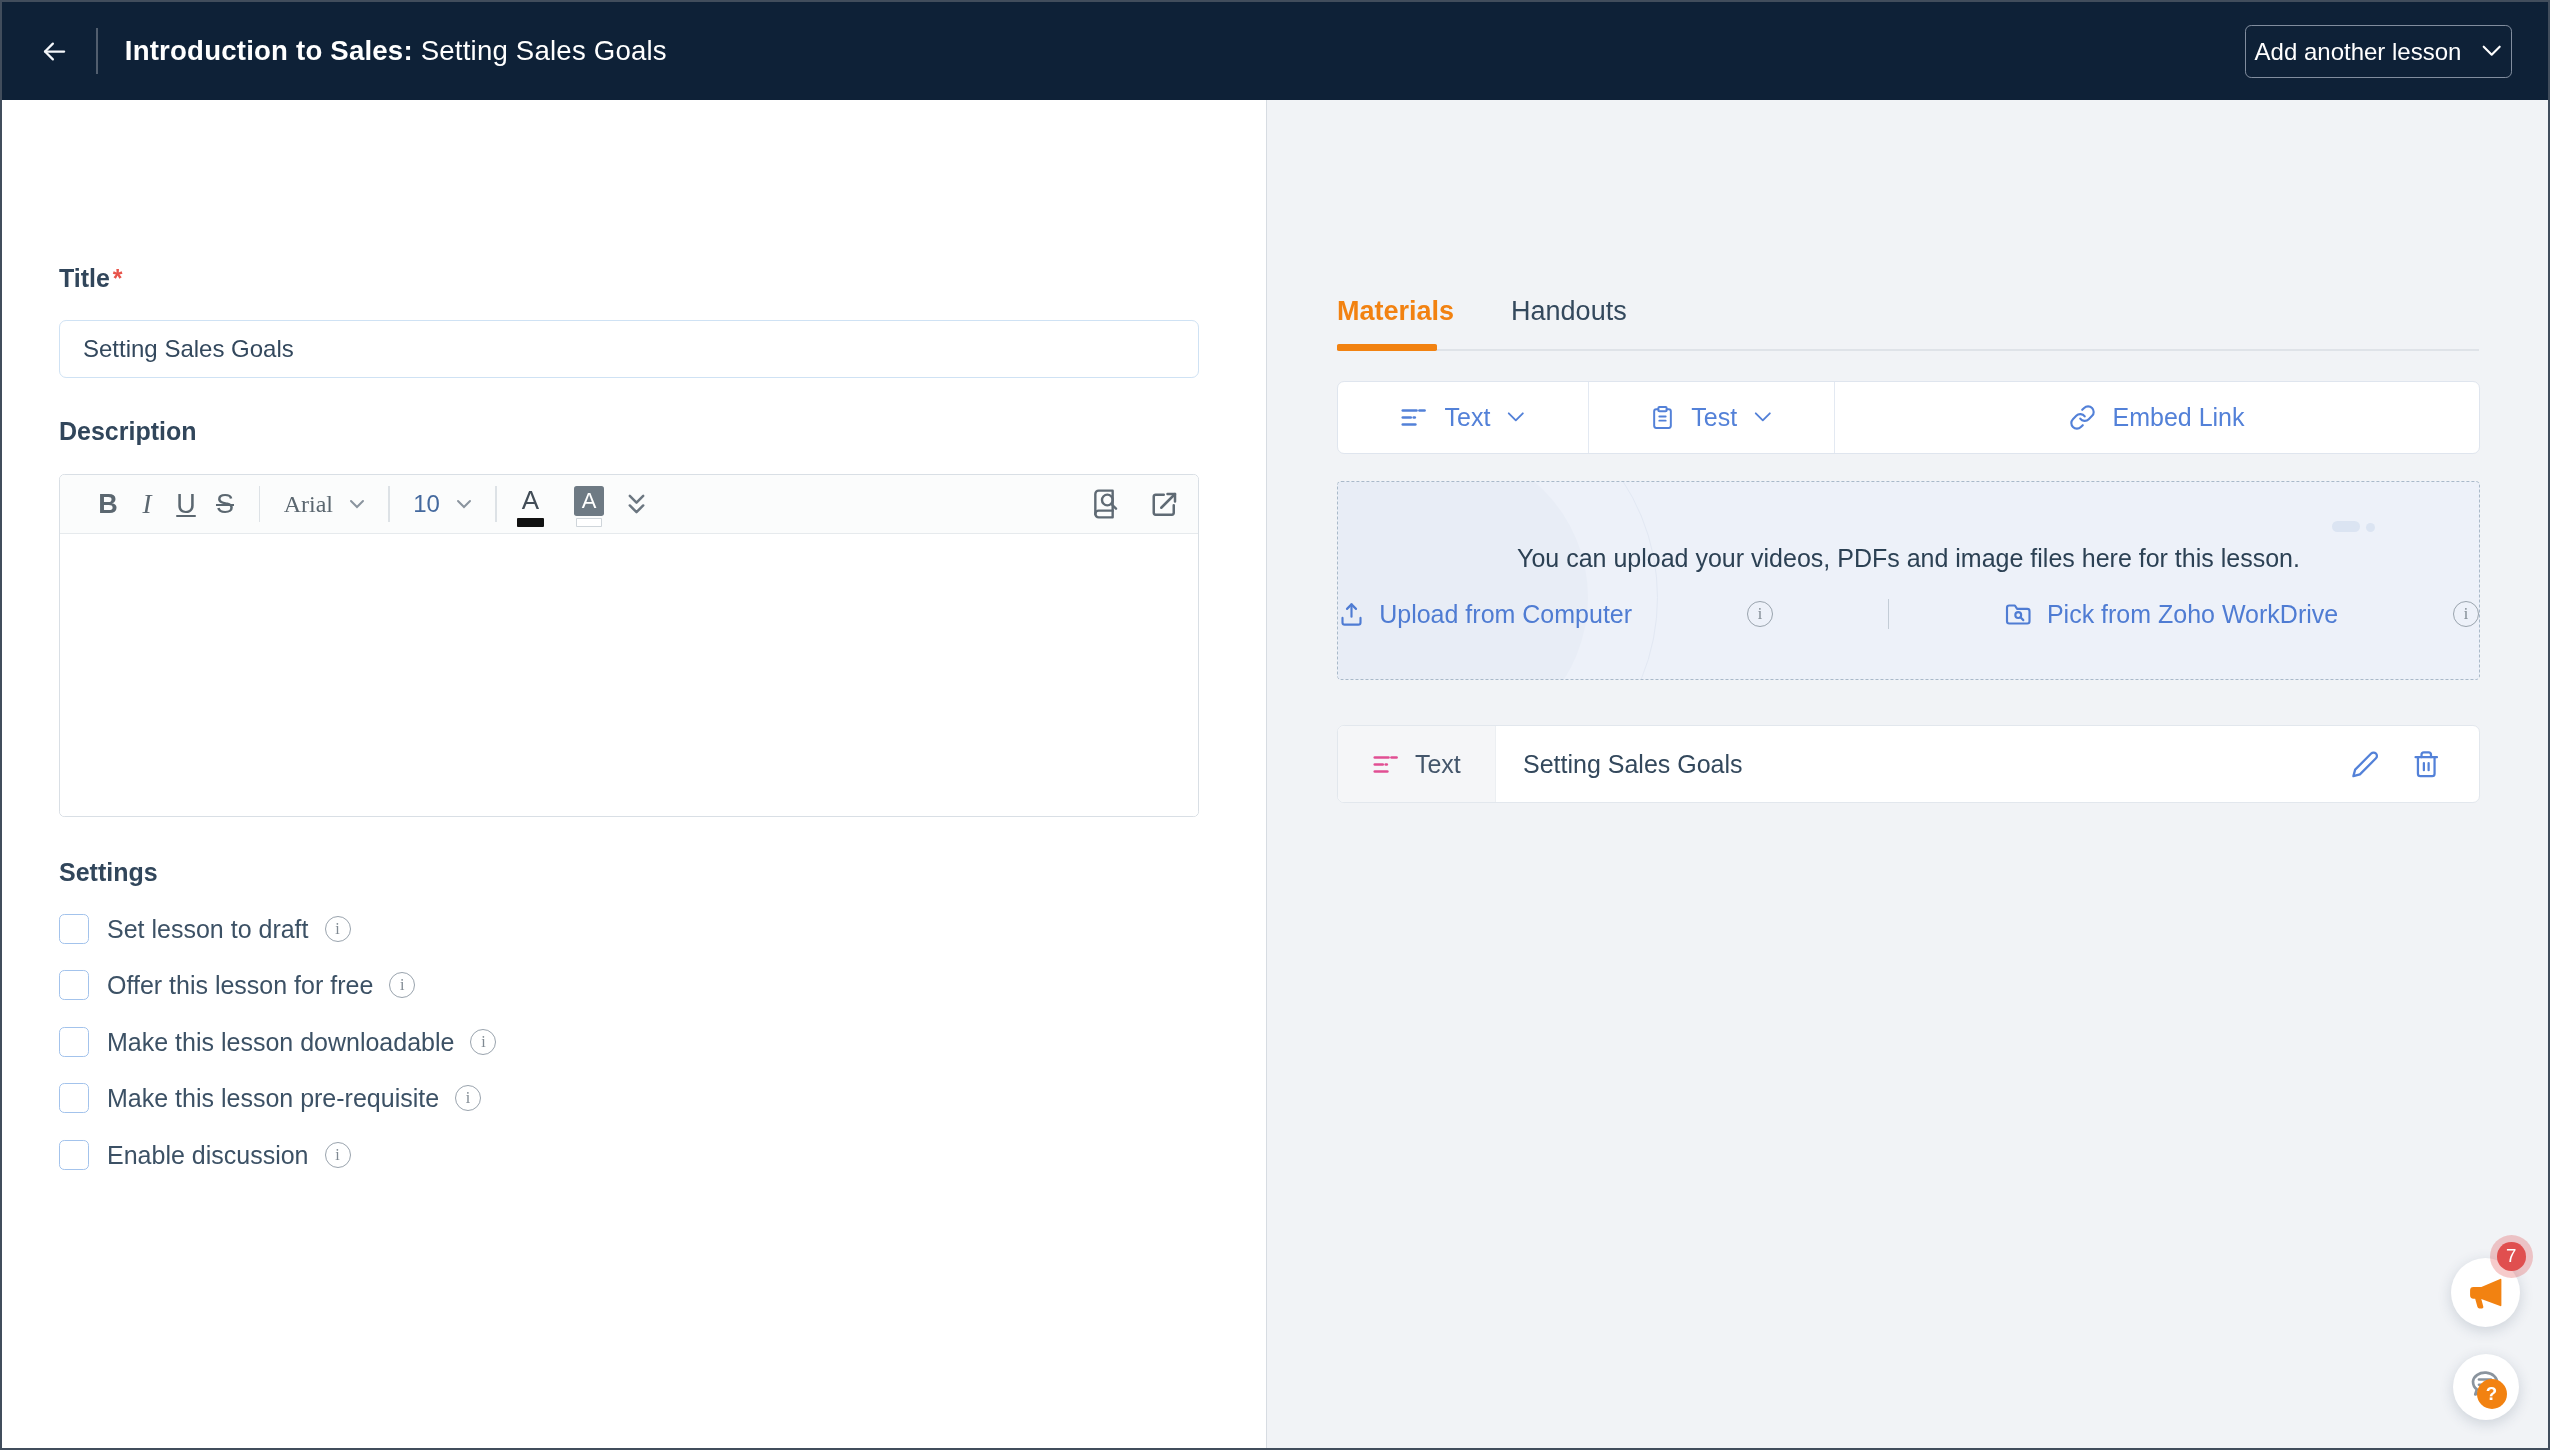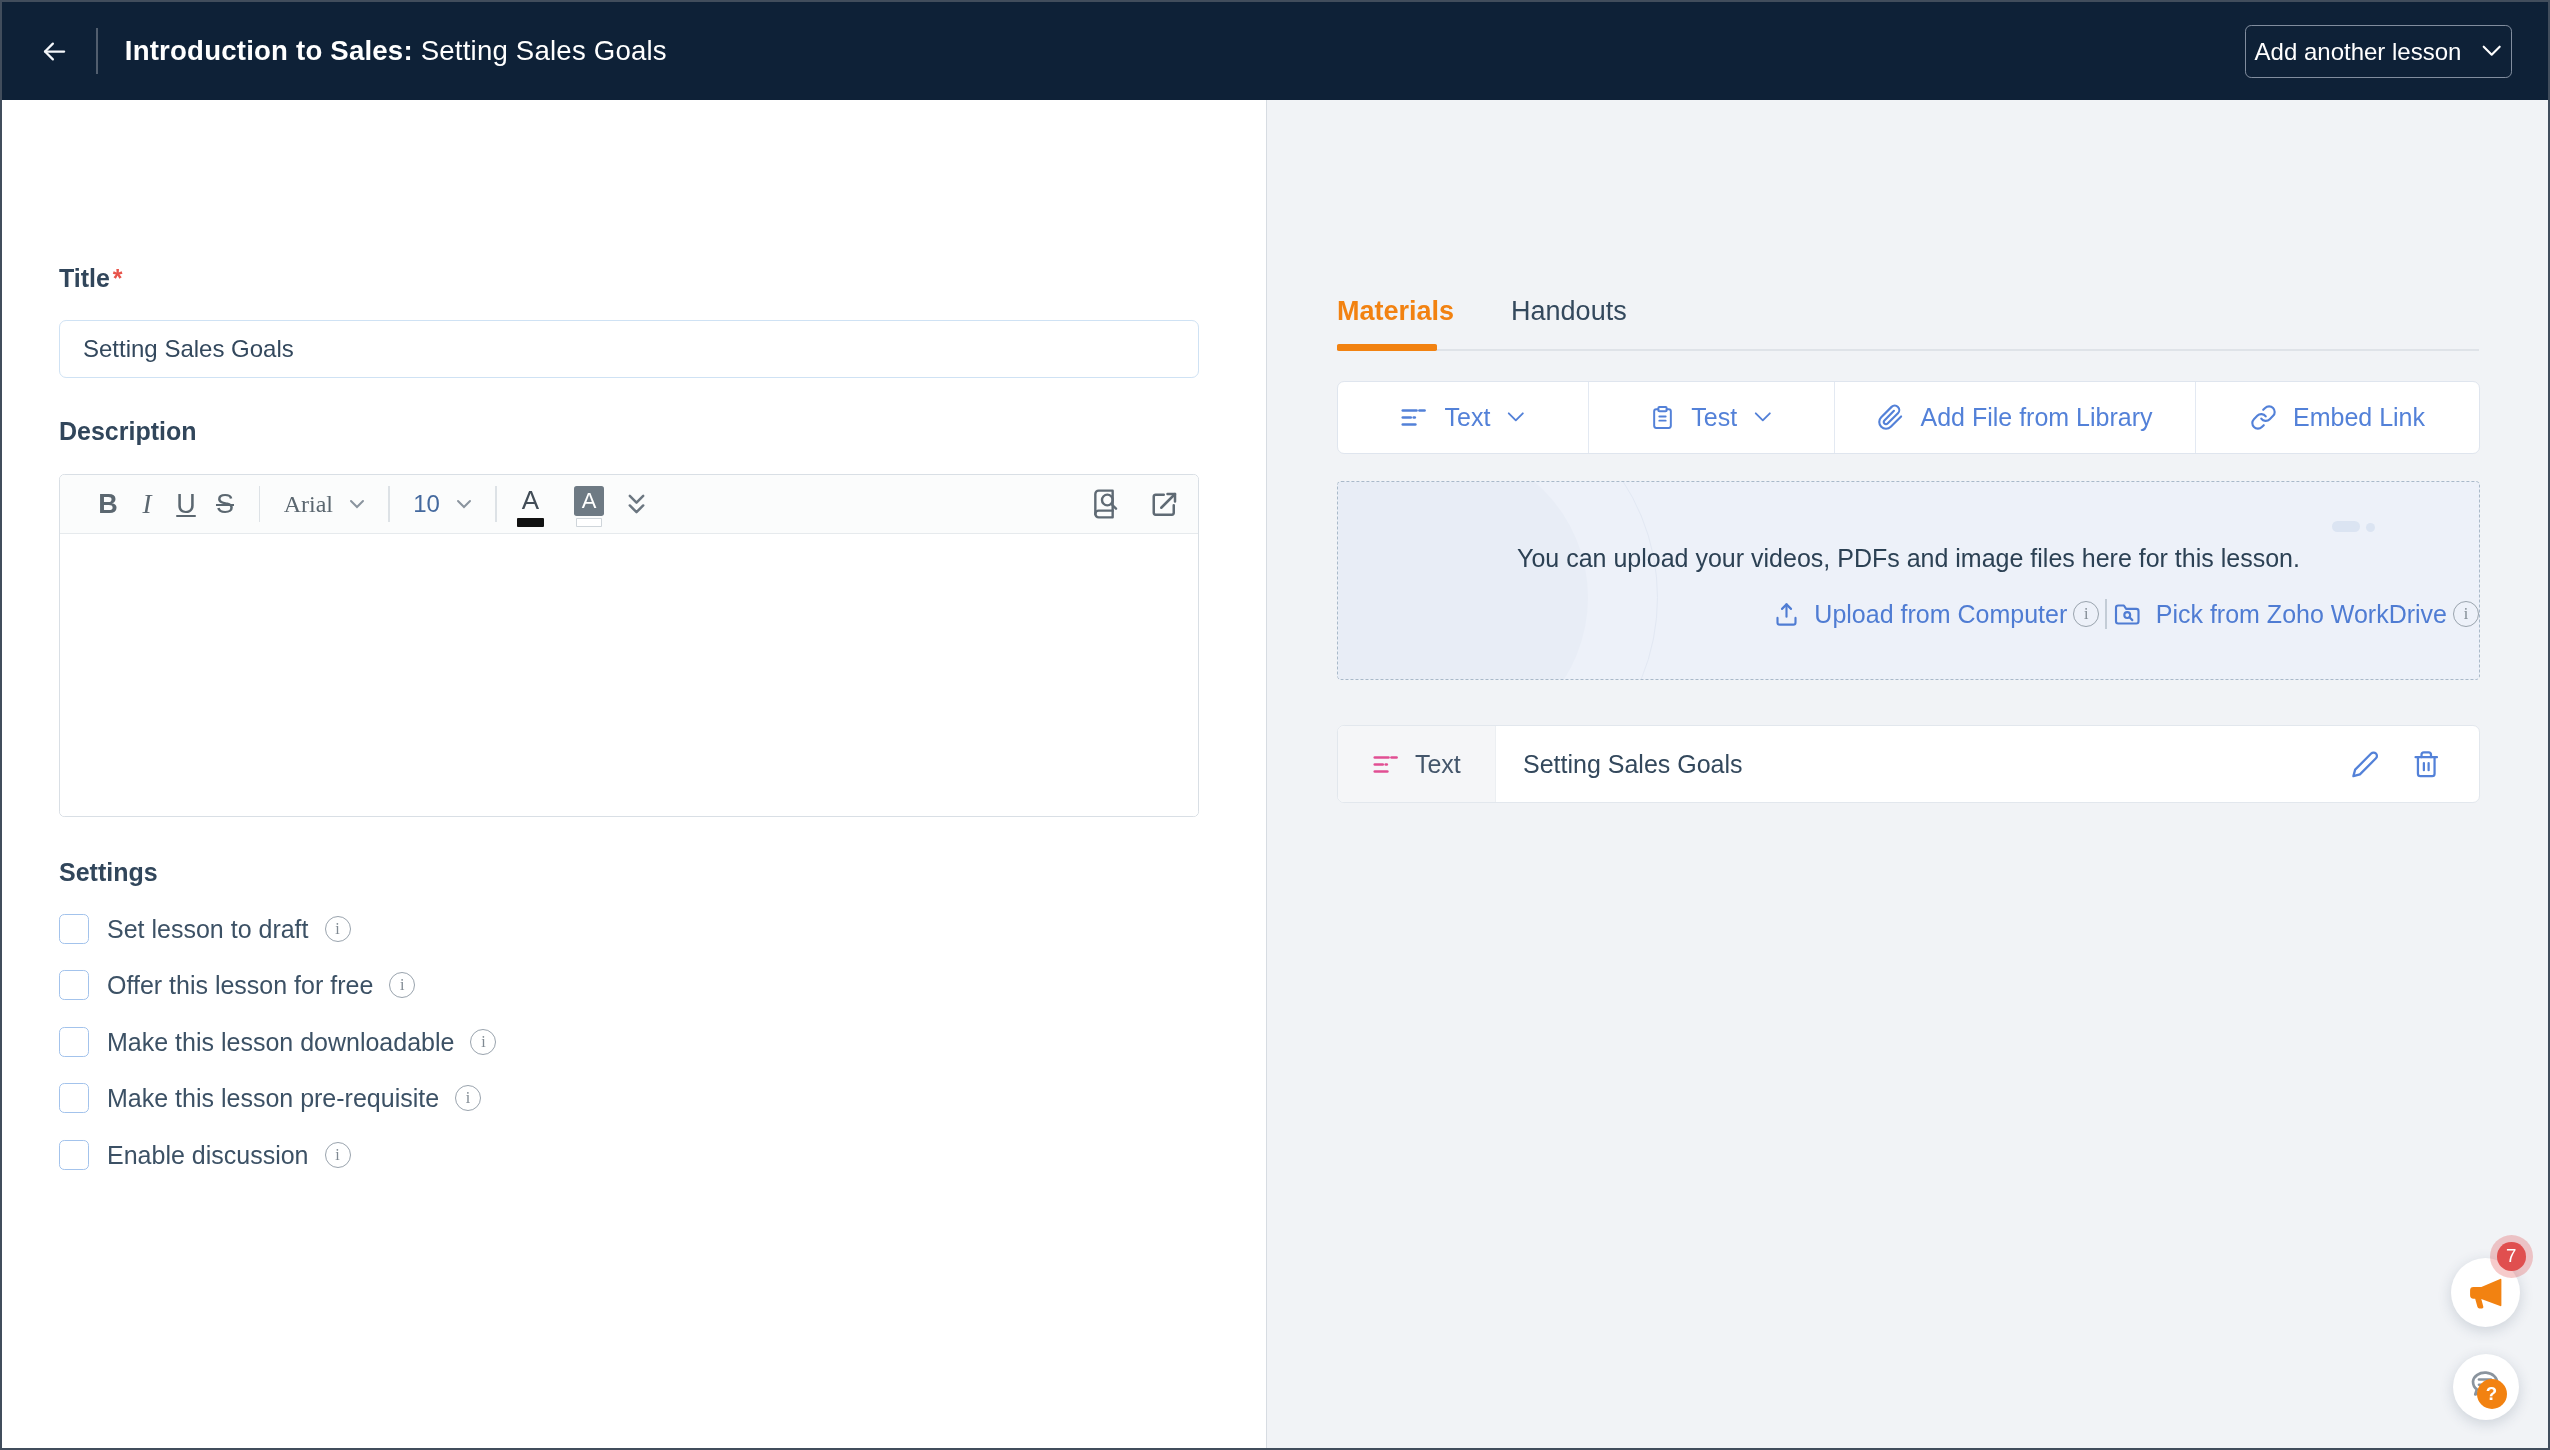--- a/index.html
+++ b/index.html
@@ -58,21 +58,21 @@
   .group-btn{ display:flex; align-items:center; justify-content:center; gap:16px; color:#5381d8; font-size:25px; cursor:pointer; border-right:1.8px solid #e3e9f2; }
   .group-btn:last-child{ border-right:none; }
   .gb-text{ flex:0 0 251px; } .gb-test{ flex:0 0 246px; } .gb-file{ flex:0 0 361px; } .gb-link{ flex:1;text-align:center; }
 
   .upload-box{ position:absolute; left:70px; top:381px; width:1143px; height:199px; border:1.8px dashed #a9b9c9; border-radius:4.4px; background:#edf1f9; overflow:hidden; }
   .deco-circle1{ position:absolute; left:-53px; top:-36px; width:303px; height:303px; border-radius:50%; background:#e8edf6; }
   .deco-circle2{ position:absolute; left:-107px; top:-98px; width:427px; height:427px; border-radius:50%; border:1.8px solid #e2e8f3; }
   .deco-pill{ position:absolute; right:119px; top:39px; width:27.6px; height:10.7px; border-radius:5.3px; background:#dbe4f2; }
   .deco-dot{ position:absolute; right:104px; top:41px; width:9px; height:9px; border-radius:50%; background:#dbe4f2; }
   .upload-msg{ position:absolute; left:0; right:0; top:62px; text-align:center; font-size:25px; color:#2c4154; }
-  .upload-actions{ position:absolute; left:0; right:0; top:117px; display:flex; align-items:center; justify-content:flex-end; gap:6px; }
+  .upload-actions{ position:absolute; left:0; right:0; top:117px; display:flex; align-items:center; justify-content:space-between; gap:23px; }
   .upload-link{ display:flex; align-items:center; gap:14.2px; color:#4f7cd3; font-size:25px; cursor:pointer; }
   .upload-sep{ width:1.8px; height:30px; background:#c3ccd6; }
   .upload-actions .info-icon{ margin-left:0; }
 
   .item-row{ position:absolute; left:70px; top:625px; width:1143px; height:78px; background:#fff; border:1.8px solid #e2e7ed; border-radius:7.1px; display:flex; align-items:stretch; overflow:hidden; }
   .item-type{ flex:0 0 158px; background:#f5f6f8; border-right:1.8px solid #eceff2; display:flex; align-items:center; justify-content:center; gap:14.2px; color:#44566b; font-size:25px; }
   .item-title{ flex:1; display:flex; align-items:center; padding-left:27px; font-size:25px; color:#33485c; }
   .item-actions{ display:flex; align-items:center; gap:32px; padding-right:39px; }
   .icon-btn{ cursor:pointer; display:flex; align-items:center; }
 
@@ -255,28 +255,20 @@
                 <line x1="9" y1="15" x2="15" y2="15"></line>
               </svg>
           </span>
           <span>Test</span>
           <span class="chev">
               <svg width="19.6" height="12.5" viewBox="0 0 24 16" fill="none" stroke="#5381d8" stroke-width="2.4" stroke-linecap="round" stroke-linejoin="round">
                 <polyline points="3 3 12 12 21 3"></polyline>
               </svg>
             </span>
         </div>
-        <div class="group-btn gb-file">
-          <span>
-            <svg width="27" height="27" viewBox="0 0 24 24" fill="none" stroke="#5381d8" stroke-width="1.9" stroke-linecap="round" stroke-linejoin="round">
-                <path d="M21.44 11.05l-9.19 9.19a6 6 0 0 1-8.49-8.49l9.19-9.19a4 4 0 0 1 5.66 5.66l-9.2 9.19a2 2 0 0 1-2.83-2.83l8.49-8.48"></path>
-              </svg>
-          </span>
-          <span>Add File from Library</span>
-        </div>
         <div class="group-btn gb-link">
           <span>
             <svg width="27" height="27" viewBox="0 0 24 24" fill="none" stroke="#5381d8" stroke-width="1.9" stroke-linecap="round" stroke-linejoin="round">
                 <path d="M10 13a5 5 0 0 0 7.54.54l3-3a5 5 0 0 0-7.07-7.07l-1.72 1.71"></path>
                 <path d="M14 11a5 5 0 0 0-7.54-.54l-3 3a5 5 0 0 0 7.07 7.07l1.71-1.71"></path>
               </svg>
           </span>
           <span>Embed Link</span>
         </div>
       </div>

